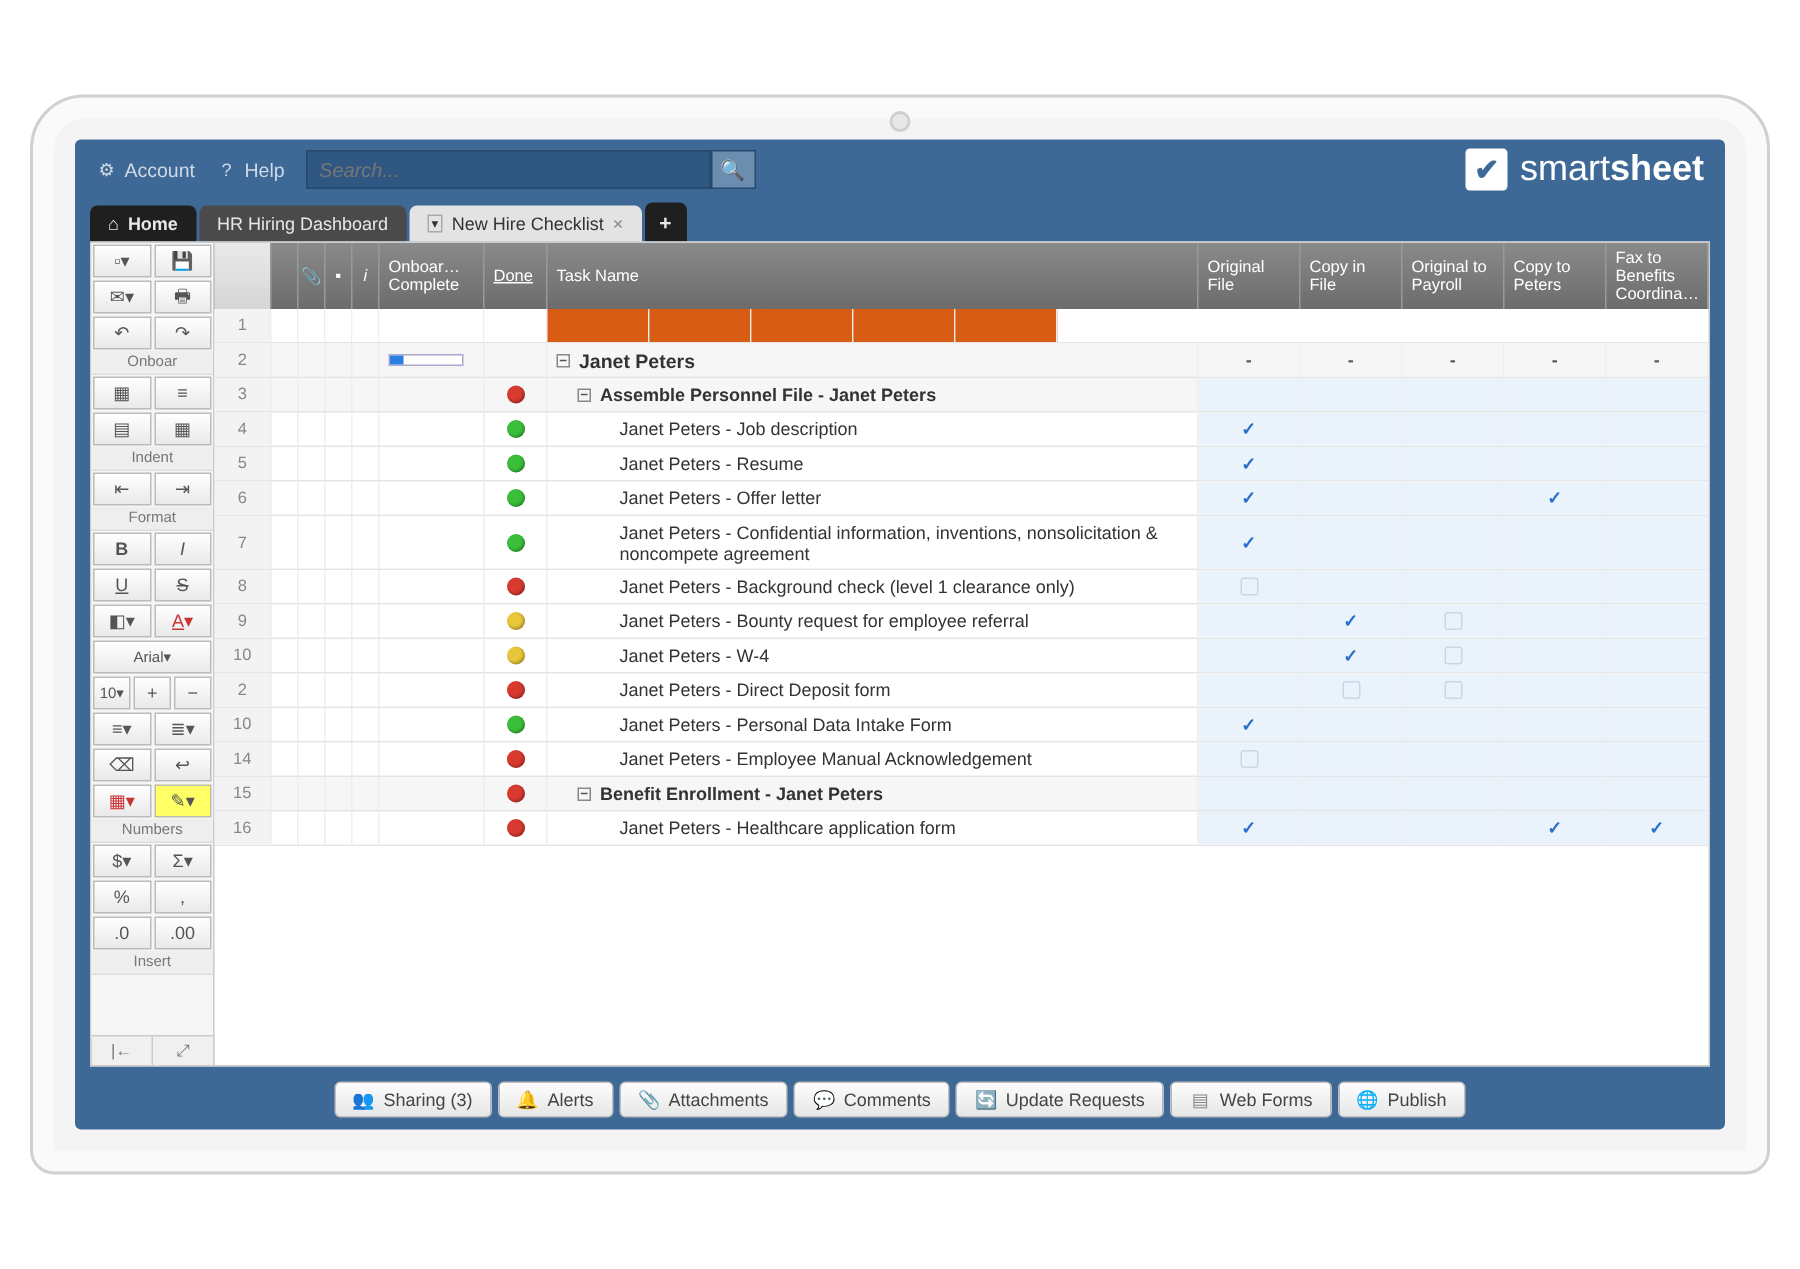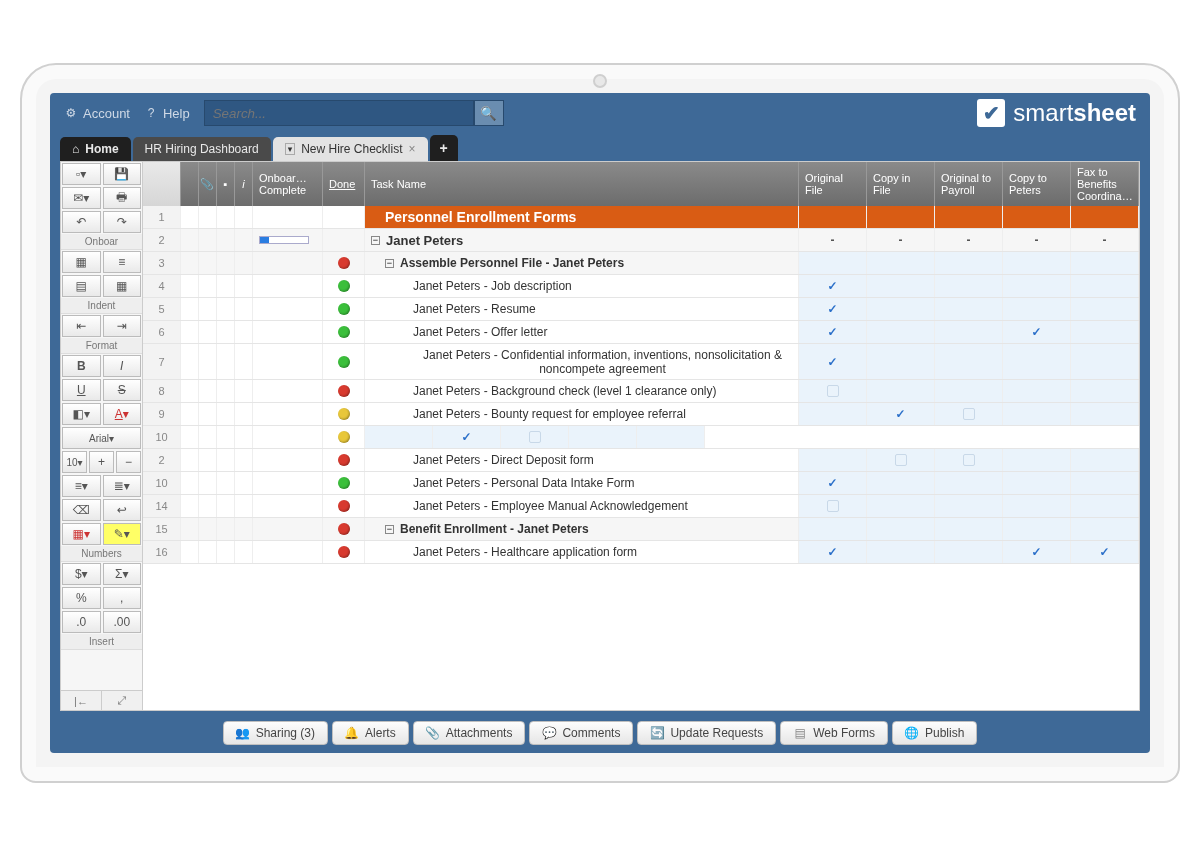--- a/index.html
+++ b/index.html
@@ -68,21 +68,21 @@
   .group-row .cell-task { font-weight:bold; }
 
   .dot { width:12px; height:12px; border-radius:50%; box-shadow:inset -1px -1px 2px rgba(0,0,0,.3);}
   .dot.red { background:#d83a2f;}
   .dot.green { background:#3bbf3b;}
   .dot.yellow { background:#e8c73a;}
   .progress { width:50px; height:8px; border:1px solid #aac; background:#fff; position:relative;}
   .progress > span{ position:absolute; left:0; top:0; bottom:0; background:#2a7de1;}
   .toggle { width:9px; height:9px; border:1px solid #888; font-size:9px; line-height:7px; text-align:center; color:#555;}
   .indent1 { padding-left:20px !important;}
-  .indent2 { padding-left:48px !important;text-align:center;}
+  .indent2 { padding-left:48px !important;}
   .emptybox { width:12px; height:12px; border:1px solid #c8d8e8; border-radius:2px;}
   .dash { color:#555;}
   .tick::before { content:"✓"; }
 
   
   .bottombar { display:flex; justify-content:center; gap:4px; padding:4px 0 8px 0;}
   .bbtn { background:linear-gradient(#fdfdfd,#e6e6e6); border:1px solid #bfbfbf; border-radius:4px; padding:4px 12px; font-size:12px; color:#444; display:flex; align-items:center; gap:6px; cursor:pointer;}
   .i { width:14px; height:14px; display:inline-flex; align-items:center; justify-content:center; font-size:12px;}
   .i-users{color:#4a8ad4;} .i-bell{color:#e8b82f;} .i-clip{color:#888;} .i-comment{color:#888;} .i-update{color:#5aa02c;} .i-form{color:#888;} .i-globe{color:#4a8ad4;}
   .footer-left { position:absolute; left:0; bottom:0; height:20px; width:82px; background:#f0f0f0; border-top:1px solid #ccc; display:flex;}
@@ -239,23 +239,20 @@
         </div>
         <div class="gridbody" id="gridbody">
             <div class="row section-row">
               <div class="rownum">1</div>
               <div class="cell-narrow"></div>
               <div class="cell-narrow"></div>
               <div class="cell-narrow"></div>
               <div class="cell-narrow"></div>
               <div class="cell-complete"></div>
               <div class="cell-done"></div>
-              <div class="cell-task indent1">
-                <span>Personnel Enrollment Forms</span>
-              </div>
               <div class="cell-chk plain" style="background: rgb(217, 92, 20);"></div>
               <div class="cell-chk plain" style="background: rgb(217, 92, 20);"></div>
               <div class="cell-chk plain" style="background: rgb(217, 92, 20);"></div>
               <div class="cell-chk plain" style="background: rgb(217, 92, 20);"></div>
               <div class="cell-chk plain" style="background: rgb(217, 92, 20);"></div>
             </div>
             <div class="row person-row">
               <div class="rownum">2</div>
               <div class="cell-narrow"></div>
               <div class="cell-narrow"></div>
@@ -440,20 +437,23 @@
             <div class="row">
               <div class="rownum">10</div>
               <div class="cell-narrow"></div>
               <div class="cell-narrow"></div>
               <div class="cell-narrow"></div>
               <div class="cell-narrow"></div>
               <div class="cell-complete"></div>
               <div class="cell-done">
                 <span class="dot yellow"></span>
               </div>
+              <div class="cell-task indent2">
+                <span>Janet Peters - W-4</span>
+              </div>
               <div class="cell-chk"></div>
               <div class="cell-chk">
                 <span class="tick"></span>
               </div>
               <div class="cell-chk">
                 <span class="emptybox"></span>
               </div>
               <div class="cell-chk"></div>
               <div class="cell-chk"></div>
             </div>

